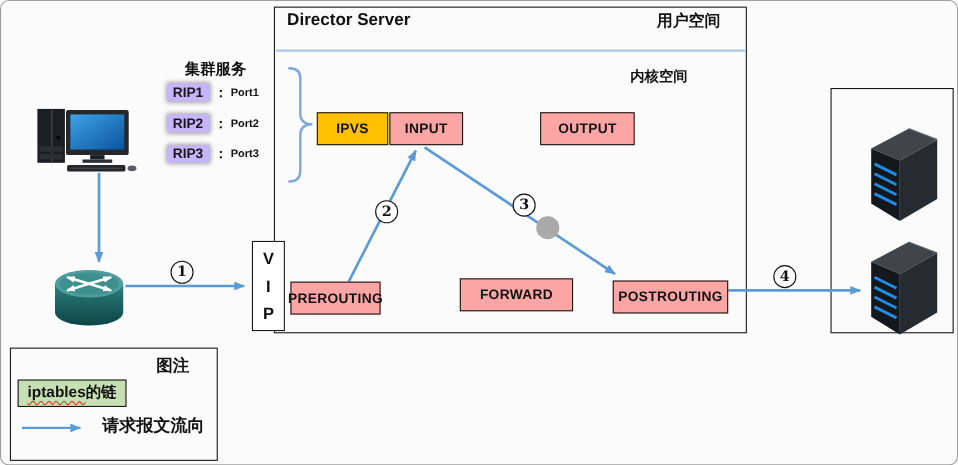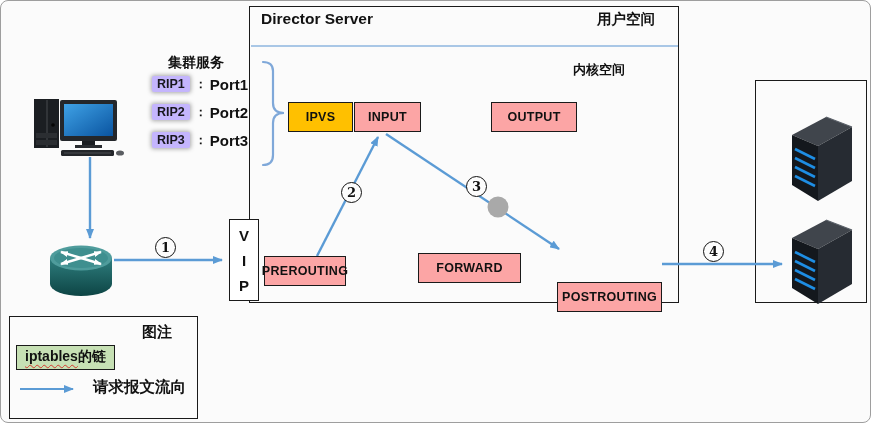--- a/index.html
+++ b/index.html
@@ -28,38 +28,38 @@
   .chain{
     position:absolute;display:flex;align-items:center;justify-content:center;
     background:#fca5a5;border:1.6px solid #1a1a1a;
     font-weight:bold;font-size:12.5px;letter-spacing:.3px;z-index:3;
   }
   #ipvs-box{left:287px;top:101px;width:65px;height:30px;background:#FFC000;}
   #input-box{left:353px;top:101px;width:67px;height:30px;}
   #output-box{left:490px;top:101px;width:86px;height:30px;}
   #prerouting-box{left:263px;top:255px;width:82px;height:30px;}
   #forward-box{left:417px;top:252px;width:103px;height:30px;}
-  #postrouting-box{left:556px;top:254px;width:105px;height:30px;margin-top:27px;}
+  #postrouting-box{left:556px;top:254px;width:105px;height:30px;}
   
   #vip-box{
     position:absolute;left:228px;top:218px;width:30px;height:82px;
     background:#fff;border:1.6px solid #1a1a1a;z-index:5;
     display:flex;flex-direction:column;align-items:center;justify-content:center;
     font-weight:bold;font-size:15px;line-height:25px;
   }
   
   #rip-list{position:absolute;left:151px;top:74px;z-index:3;}
   .rip-row{display:flex;align-items:center;margin-bottom:10px;height:18px;}
   .rip-chip{
     display:inline-block;background:#c4b5fd;color:#17171c;
     font-size:12.5px;font-weight:bold;padding:1px 5px;
     filter:blur(0.7px);border-radius:2px;box-shadow:0 0 4px 1px #a9a9a9;
   }
   .rip-colon{font-weight:bold;font-size:12px;margin:0 3px 0 5px;}
-  .rip-port{font-weight:bold;font-size:15px;}
+  .rip-port{font-weight:bold;font-size:10px;}
   
   #legend-chip{
     position:absolute;left:15px;top:344px;z-index:3;
     background:#C6E0B4;border:1.2px solid #1a1a1a;
     padding:2px 8px 3px 8px;font-weight:bold;font-size:14px;
   }
   #legend-chip .en{text-decoration:underline wavy #d63b2f;text-decoration-thickness:1px;text-underline-offset:3px;}
   
   .badge{
     position:absolute;width:21px;height:21px;border-radius:50%;

